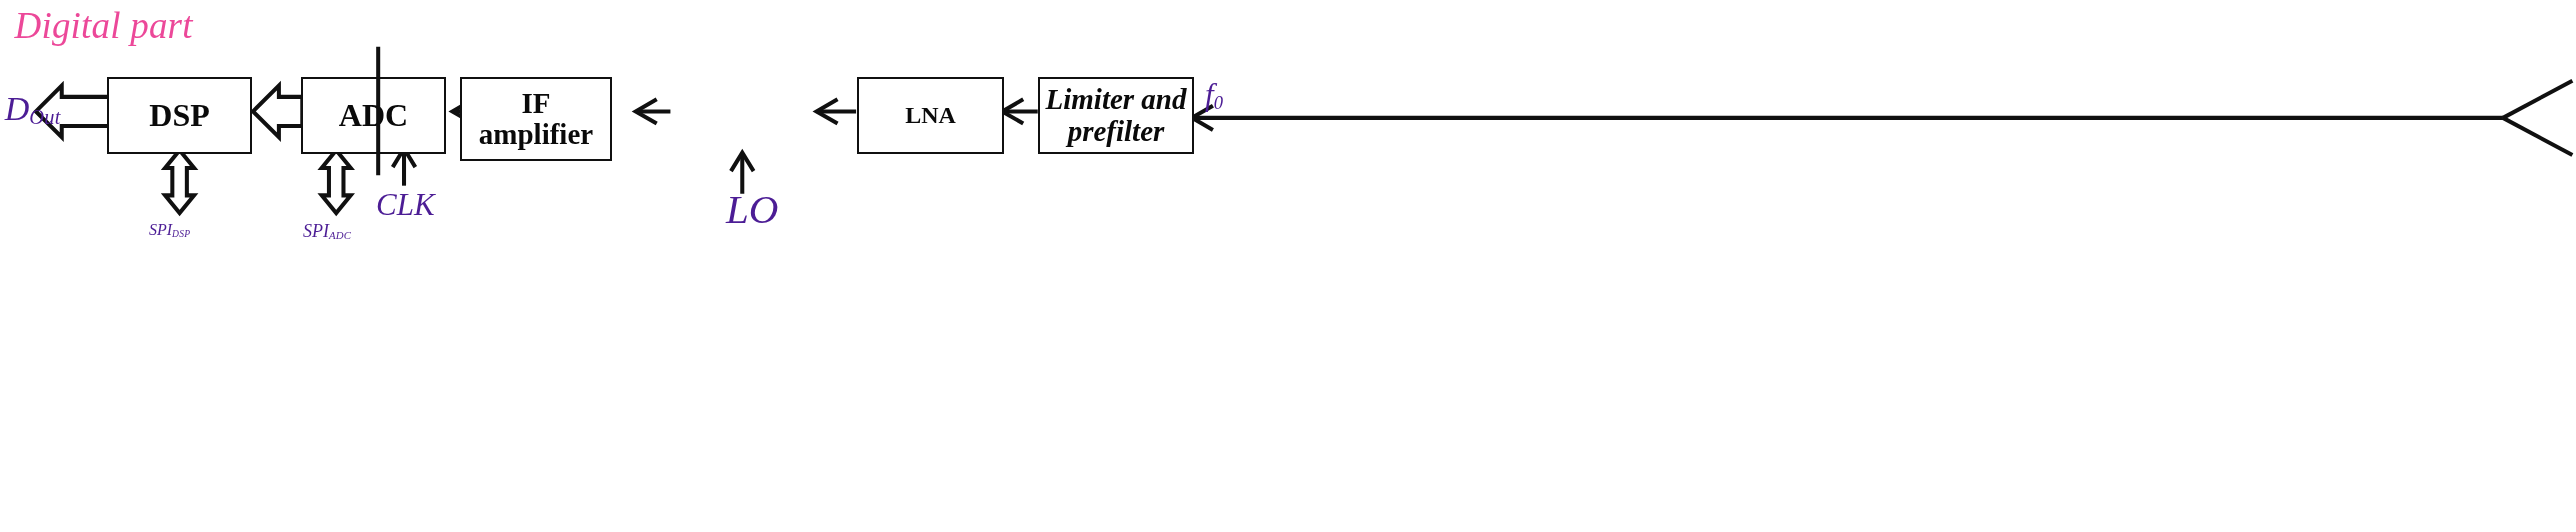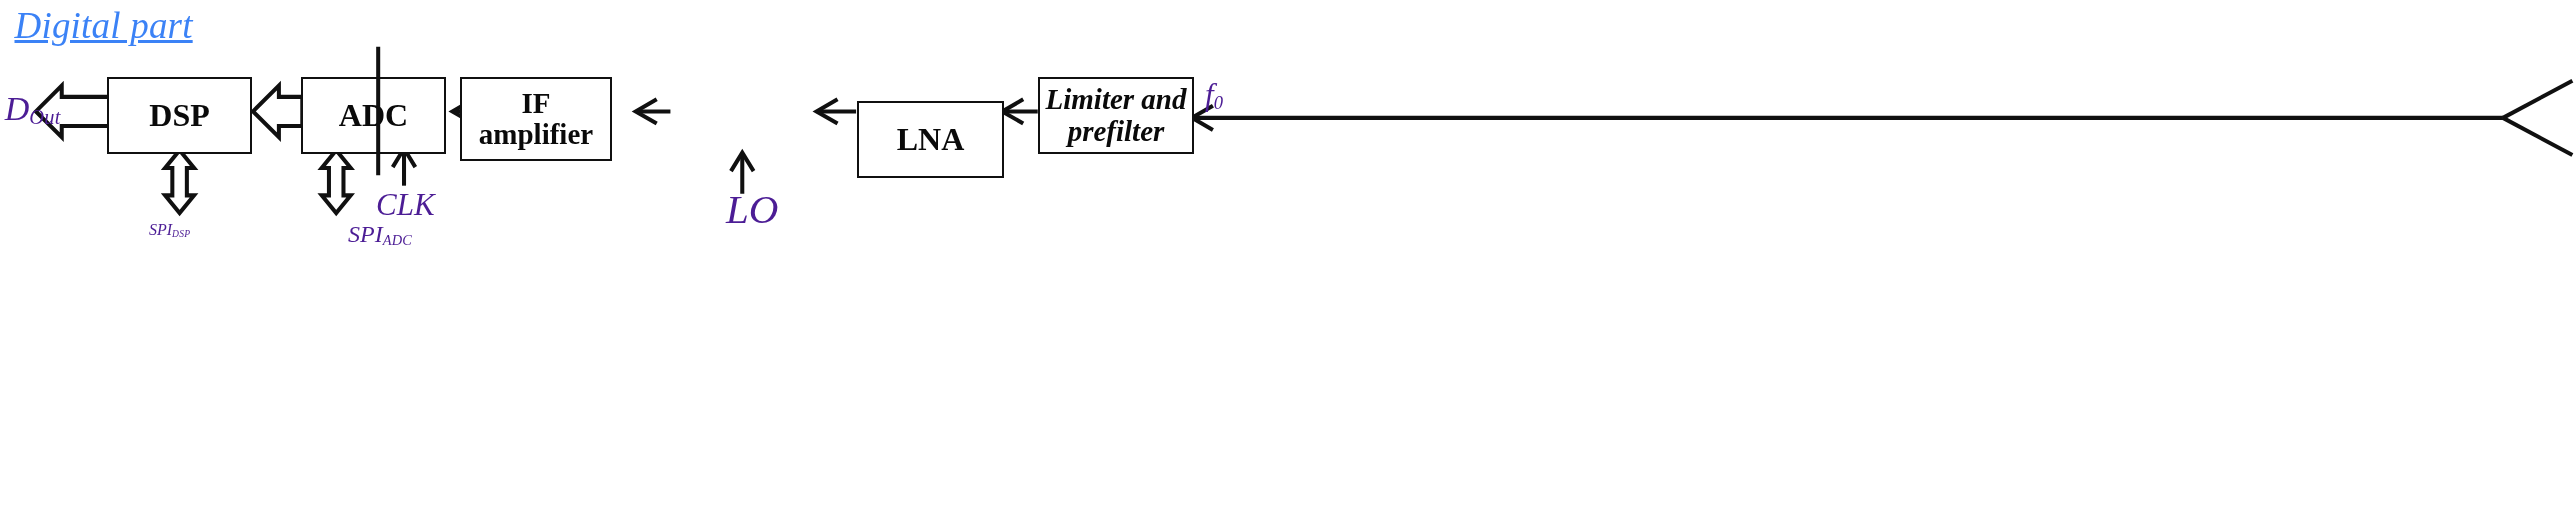--- a/index.html
+++ b/index.html
@@ -5,24 +5,23 @@
   html,body{margin:0;padding:0;background:#ffffff;}
   body{width:2576px;height:532px;overflow:hidden;
        font-family:"Liberation Serif","DejaVu Serif",serif;}
   #stage{position:relative;width:2576px;height:532px;background:#fff;}
 
   
   .section-label{
     position:absolute;
     font-style:italic;
     font-size:37px;
-    color:#3b82f6;
+    color:#ec4899;
     white-space:nowrap;
     letter-spacing:0.2px;
-    text-decoration:underline;
   }
 
   
   .block{
     position:absolute;
     box-sizing:border-box;
     border:2.4px solid #101010;
     background:#ffffff;
     display:flex;
     align-items:center;
@@ -123,21 +122,21 @@
 
   <div class="block" style="left:301px;top:77px;width:145px;height:77px;font-size:32px;">
     <span class="blabel">ADC</span>
   </div>
 
   <div class="block" style="left:460px;top:77px;width:152px;height:84px;font-size:29px;">
     <span class="blabel">IF amplifier</span>
   </div>
 
 
-  <div class="block" style="left:857px;top:77px;width:147px;height:77px;font-size:32px;margin-top:24px;">
+  <div class="block" style="left:857px;top:77px;width:147px;height:77px;font-size:24px;">
     <span class="blabel">LNA</span>
   </div>
 
   <div class="block" style="left:1038px;top:77px;width:156px;height:77px;font-size:29px;font-style:italic;">
     <span class="blabel">Limiter and prefilter</span>
   </div>
 
   <svg id="wires-top" viewBox="0 0 3190 659" xmlns="http://www.w3.org/2000/svg">
     <line x1="468" y1="58" x2="468" y2="217" stroke="#101010" stroke-width="5"></line>
   </svg>
@@ -146,21 +145,21 @@
 
 
   <div class="sig" style="left:4.8px;top:90px;font-size:34px;">
     <span>D</span><span class="sub">Out</span>
   </div>
 
   <div class="sig" style="left:149px;top:221px;font-size:16px;">
     <span>SPI</span><span class="sub">DSP</span>
   </div>
 
-  <div class="sig" style="left:303px;top:221px;font-size:24px;margin-left:45px;">
+  <div class="sig" style="left:303px;top:221px;font-size:18px;">
     <span>SPI</span><span class="sub">ADC</span>
   </div>
 
   <div class="sig" style="left:376px;top:187px;font-size:31px;">CLK</div>
 
   <div class="sig" style="left:726px;top:185px;font-size:41px;">LO</div>
 
   <div class="sig" style="left:1205px;top:77px;font-size:31px;text-align:center;">
     <span>f</span><span class="sub">0</span>
   </div>

